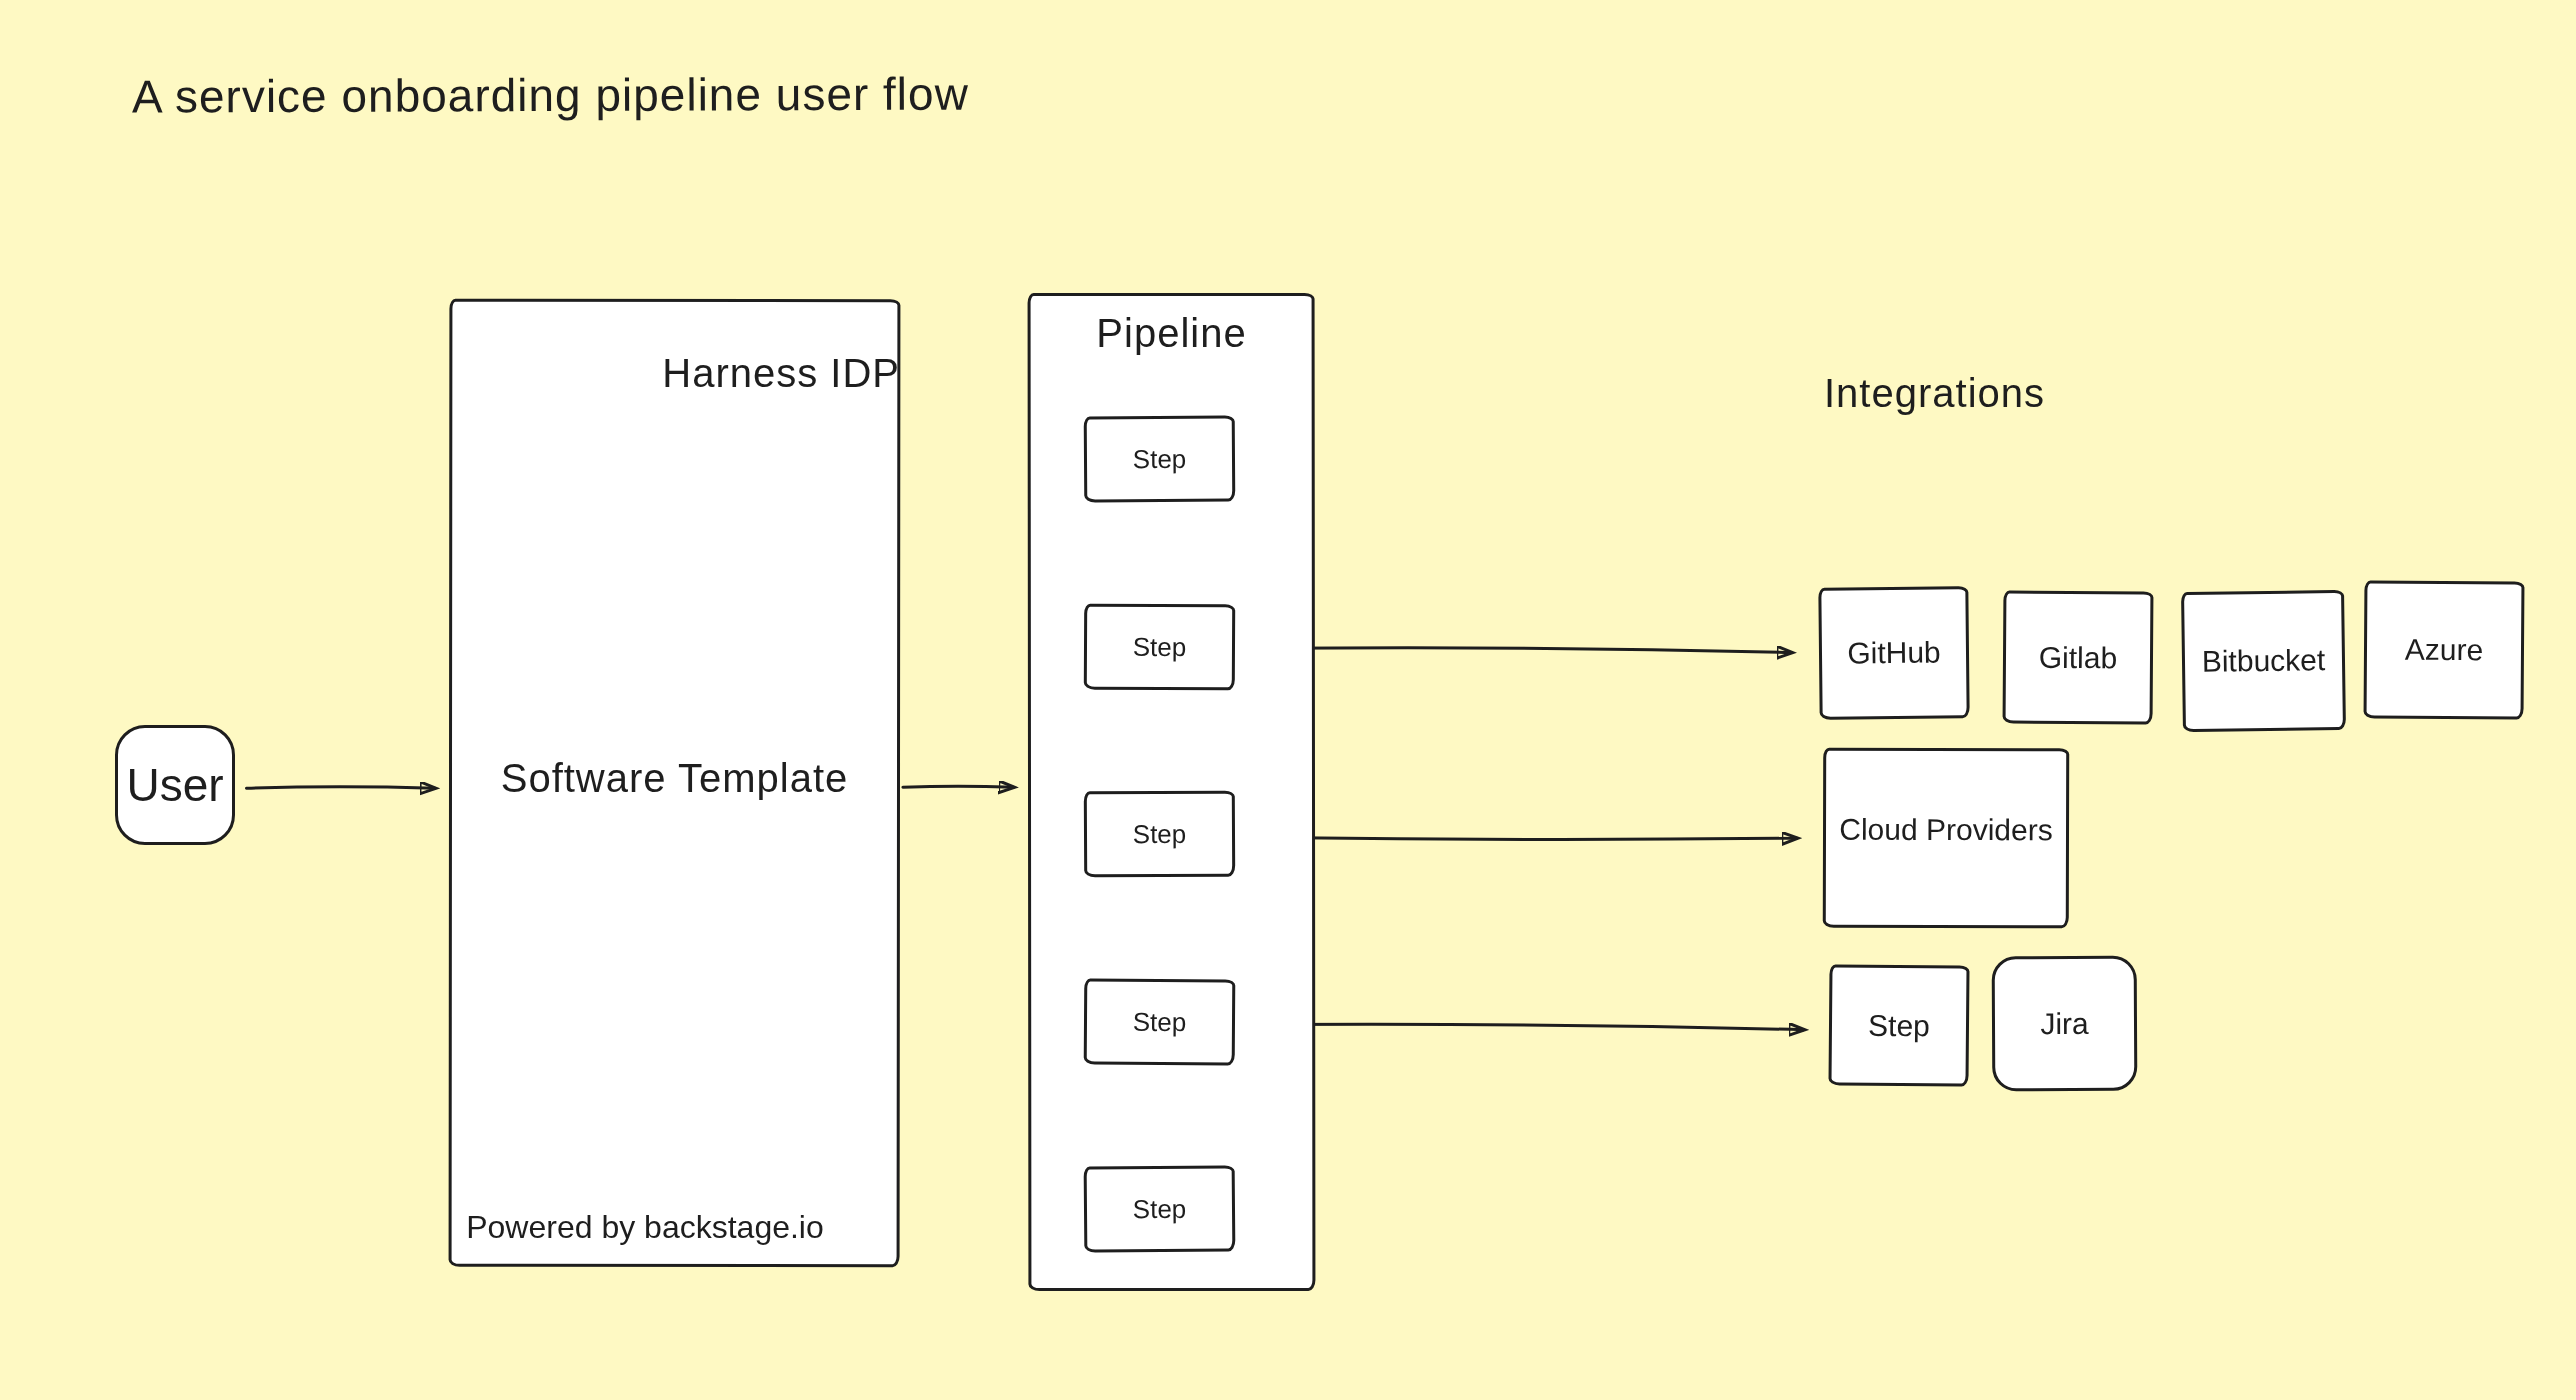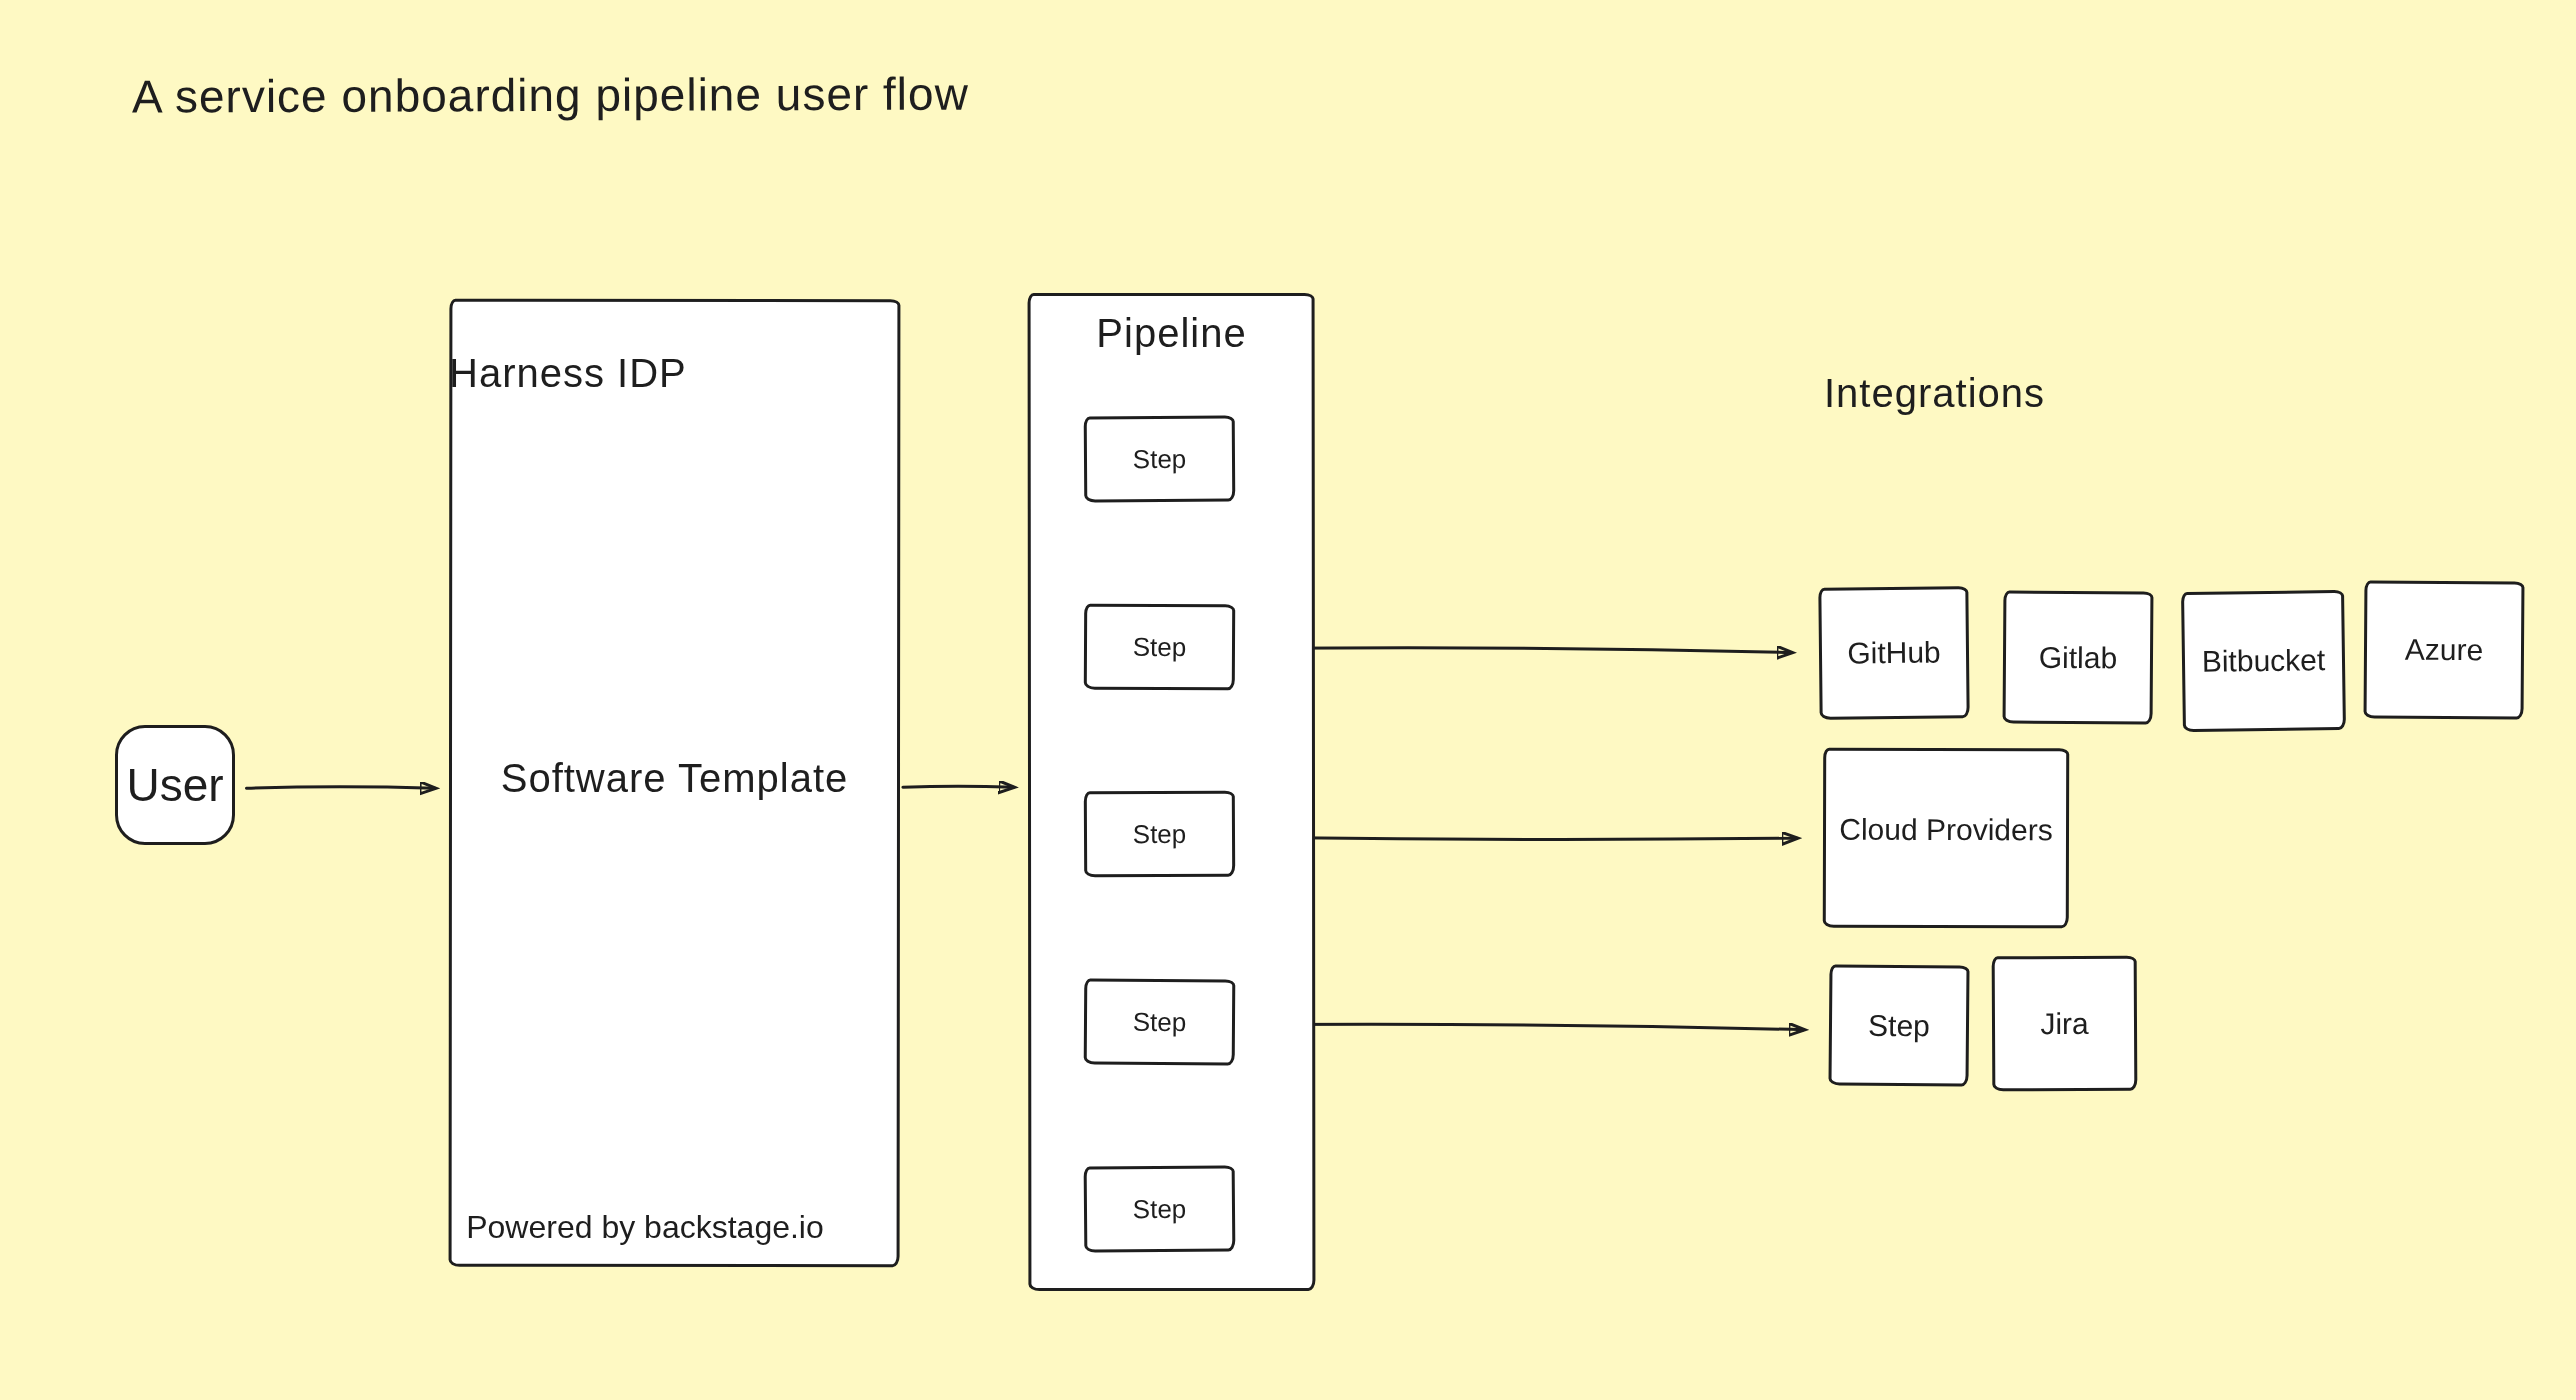--- a/index.html
+++ b/index.html
@@ -37,21 +37,21 @@
     border-radius: 30px;
     font-size: 46px;
   }
   .harness-box {
     left: 449px; top: 299px; width: 451px; height: 968px;
     transform: rotate(0.05deg);
   }
   .harness-title {
     position: absolute;
     left: 449px; top: 351px; width: 451px;
-    text-align: left;
+    text-align: right;
     font-size: 40px;
     letter-spacing: 1px;
   }
   .software-template {
     position: absolute;
     left: 449px; top: 756px; width: 451px;
     text-align: center;
     font-size: 40px;
     letter-spacing: 1px;
   }
@@ -88,21 +88,21 @@
     letter-spacing: 1px;
   }
   .int-box { font-size: 30px; }
   .github-box    { left: 1819px; top: 587px; width: 150px; height: 132px; transform: rotate(-0.6deg); }
   .gitlab-box    { left: 2003px; top: 591px; width: 150px; height: 133px; transform: rotate(0.4deg); }
   .bitbucket-box { left: 2182px; top: 591px; width: 163px; height: 140px; transform: rotate(-0.8deg); }
   .azure-box     { left: 2364px; top: 581px; width: 160px; height: 138px; transform: rotate(0.4deg); }
   .cloud-box     { left: 1823px; top: 748px; width: 246px; height: 180px; transform: rotate(0.15deg); }
   .cloud-box .lbl { position: relative; top: -8px; }
   .slack-box     { left: 1829px; top: 965px; width: 140px; height: 121px; transform: rotate(0.5deg); }
-  .jira-box      { left: 1992px; top: 956px; width: 145px; height: 135px; transform: rotate(-0.3deg); }
+  .jira-box      { left: 1992px; top: 956px; width: 145px; height: 135px; transform: rotate(-0.3deg); border-radius: 24px; }
   .edges-svg {
     position: absolute;
     left: 0; top: 0; width: 2576px; height: 1401px;
     pointer-events: none;
   }
   .edges-svg path {
     stroke: #1e1e1e;
     stroke-width: 3;
     fill: none;
     stroke-linecap: round;

